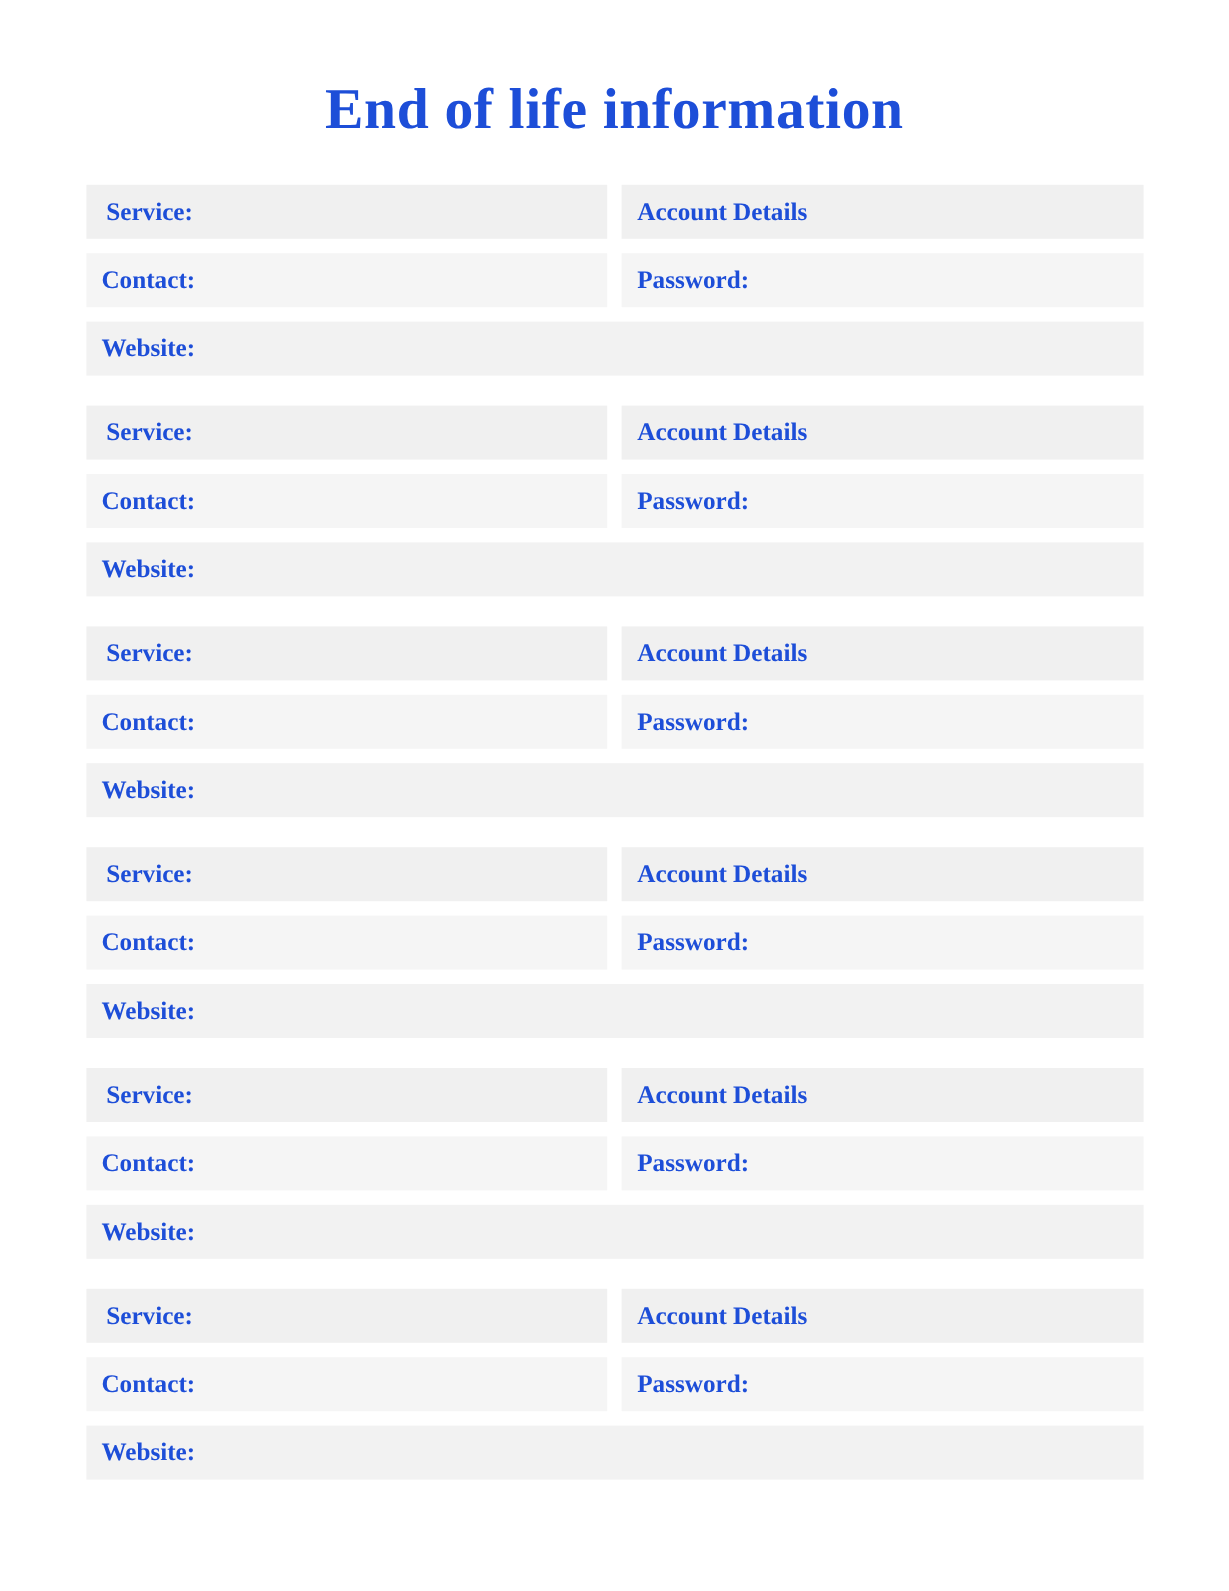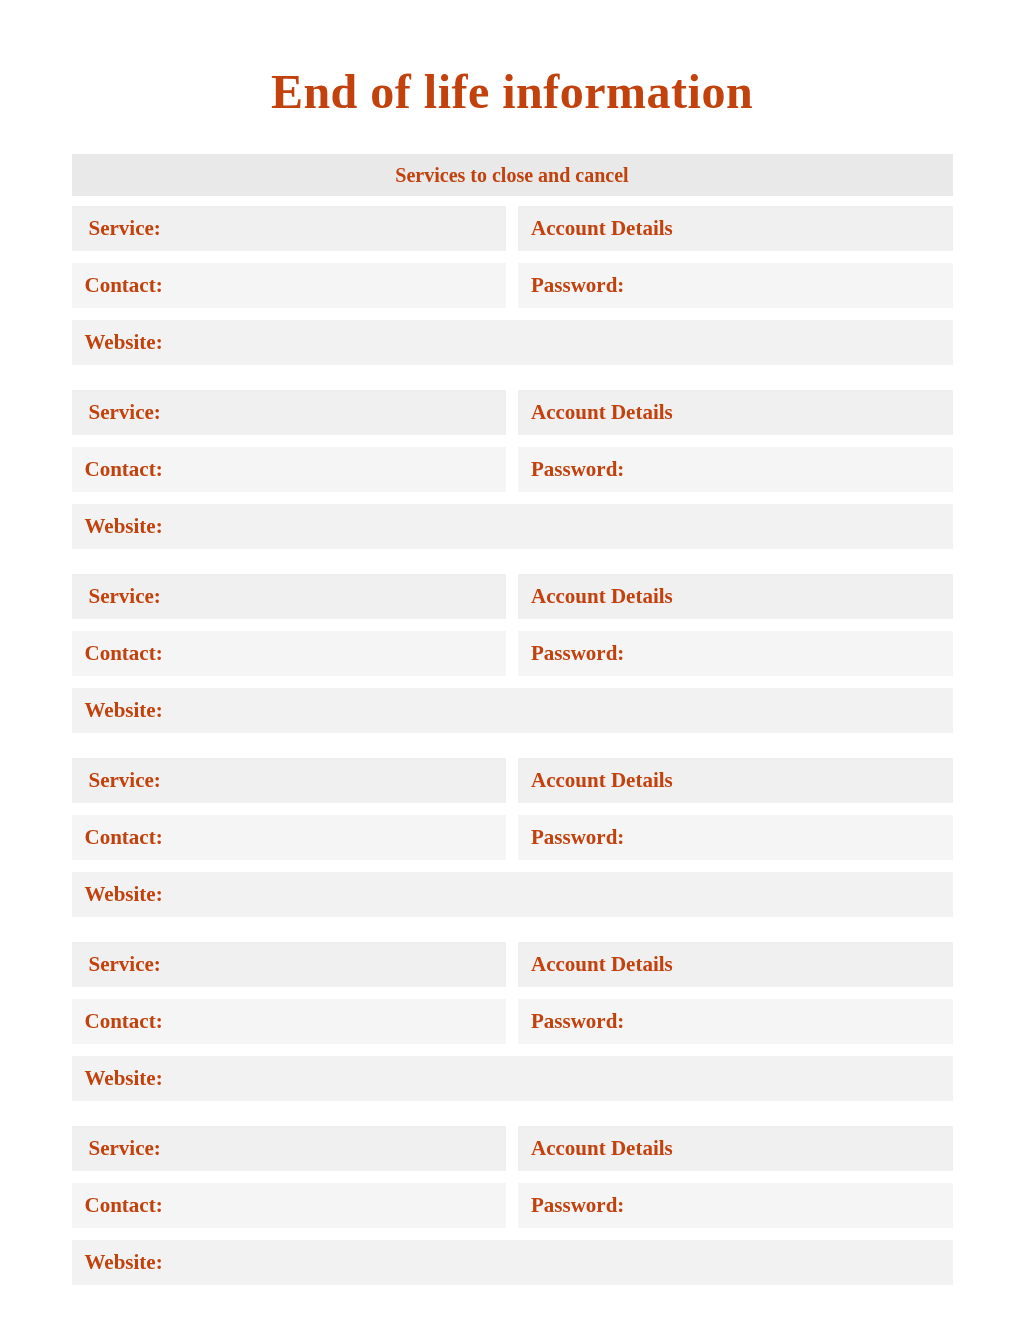--- a/index.html
+++ b/index.html
@@ -4,21 +4,21 @@
 <style>
   html, body {
     margin: 0;
     padding: 0;
     background: #ffffff;
   }
   .page {
     width: 1024px;
     height: 1326px;
     background: #ffffff;
-    color: #c2410c;
+    color: #1d4ed8;
     font-family: "Liberation Serif", "DejaVu Serif", serif;
     overflow: hidden;
   }
   .content {
     width: 881px;
     margin: 0 auto;
     padding-top: 64px;
   }
   .title {
     font-size: 48px;
@@ -66,23 +66,20 @@
   .field-website  { background: #f2f2f2; grid-column: 1 / -1; justify-content: flex-end; }
 </style>
 </head>
 <body>
 
 <div class="page">
   <div class="content">
 
     <h1 class="title">End of life information</h1>
 
-    <div class="section-header">
-      <span>Services to close and cancel</span>
-    </div>
 
     <div id="blocks-container">
   <section class="block">
     <div class="field field-service">
       <span class="label">Service:</span>
       <span class="value"></span>
     </div>
     <div class="field field-account">
       <span class="label">Account Details</span>
       <span class="value"></span>

